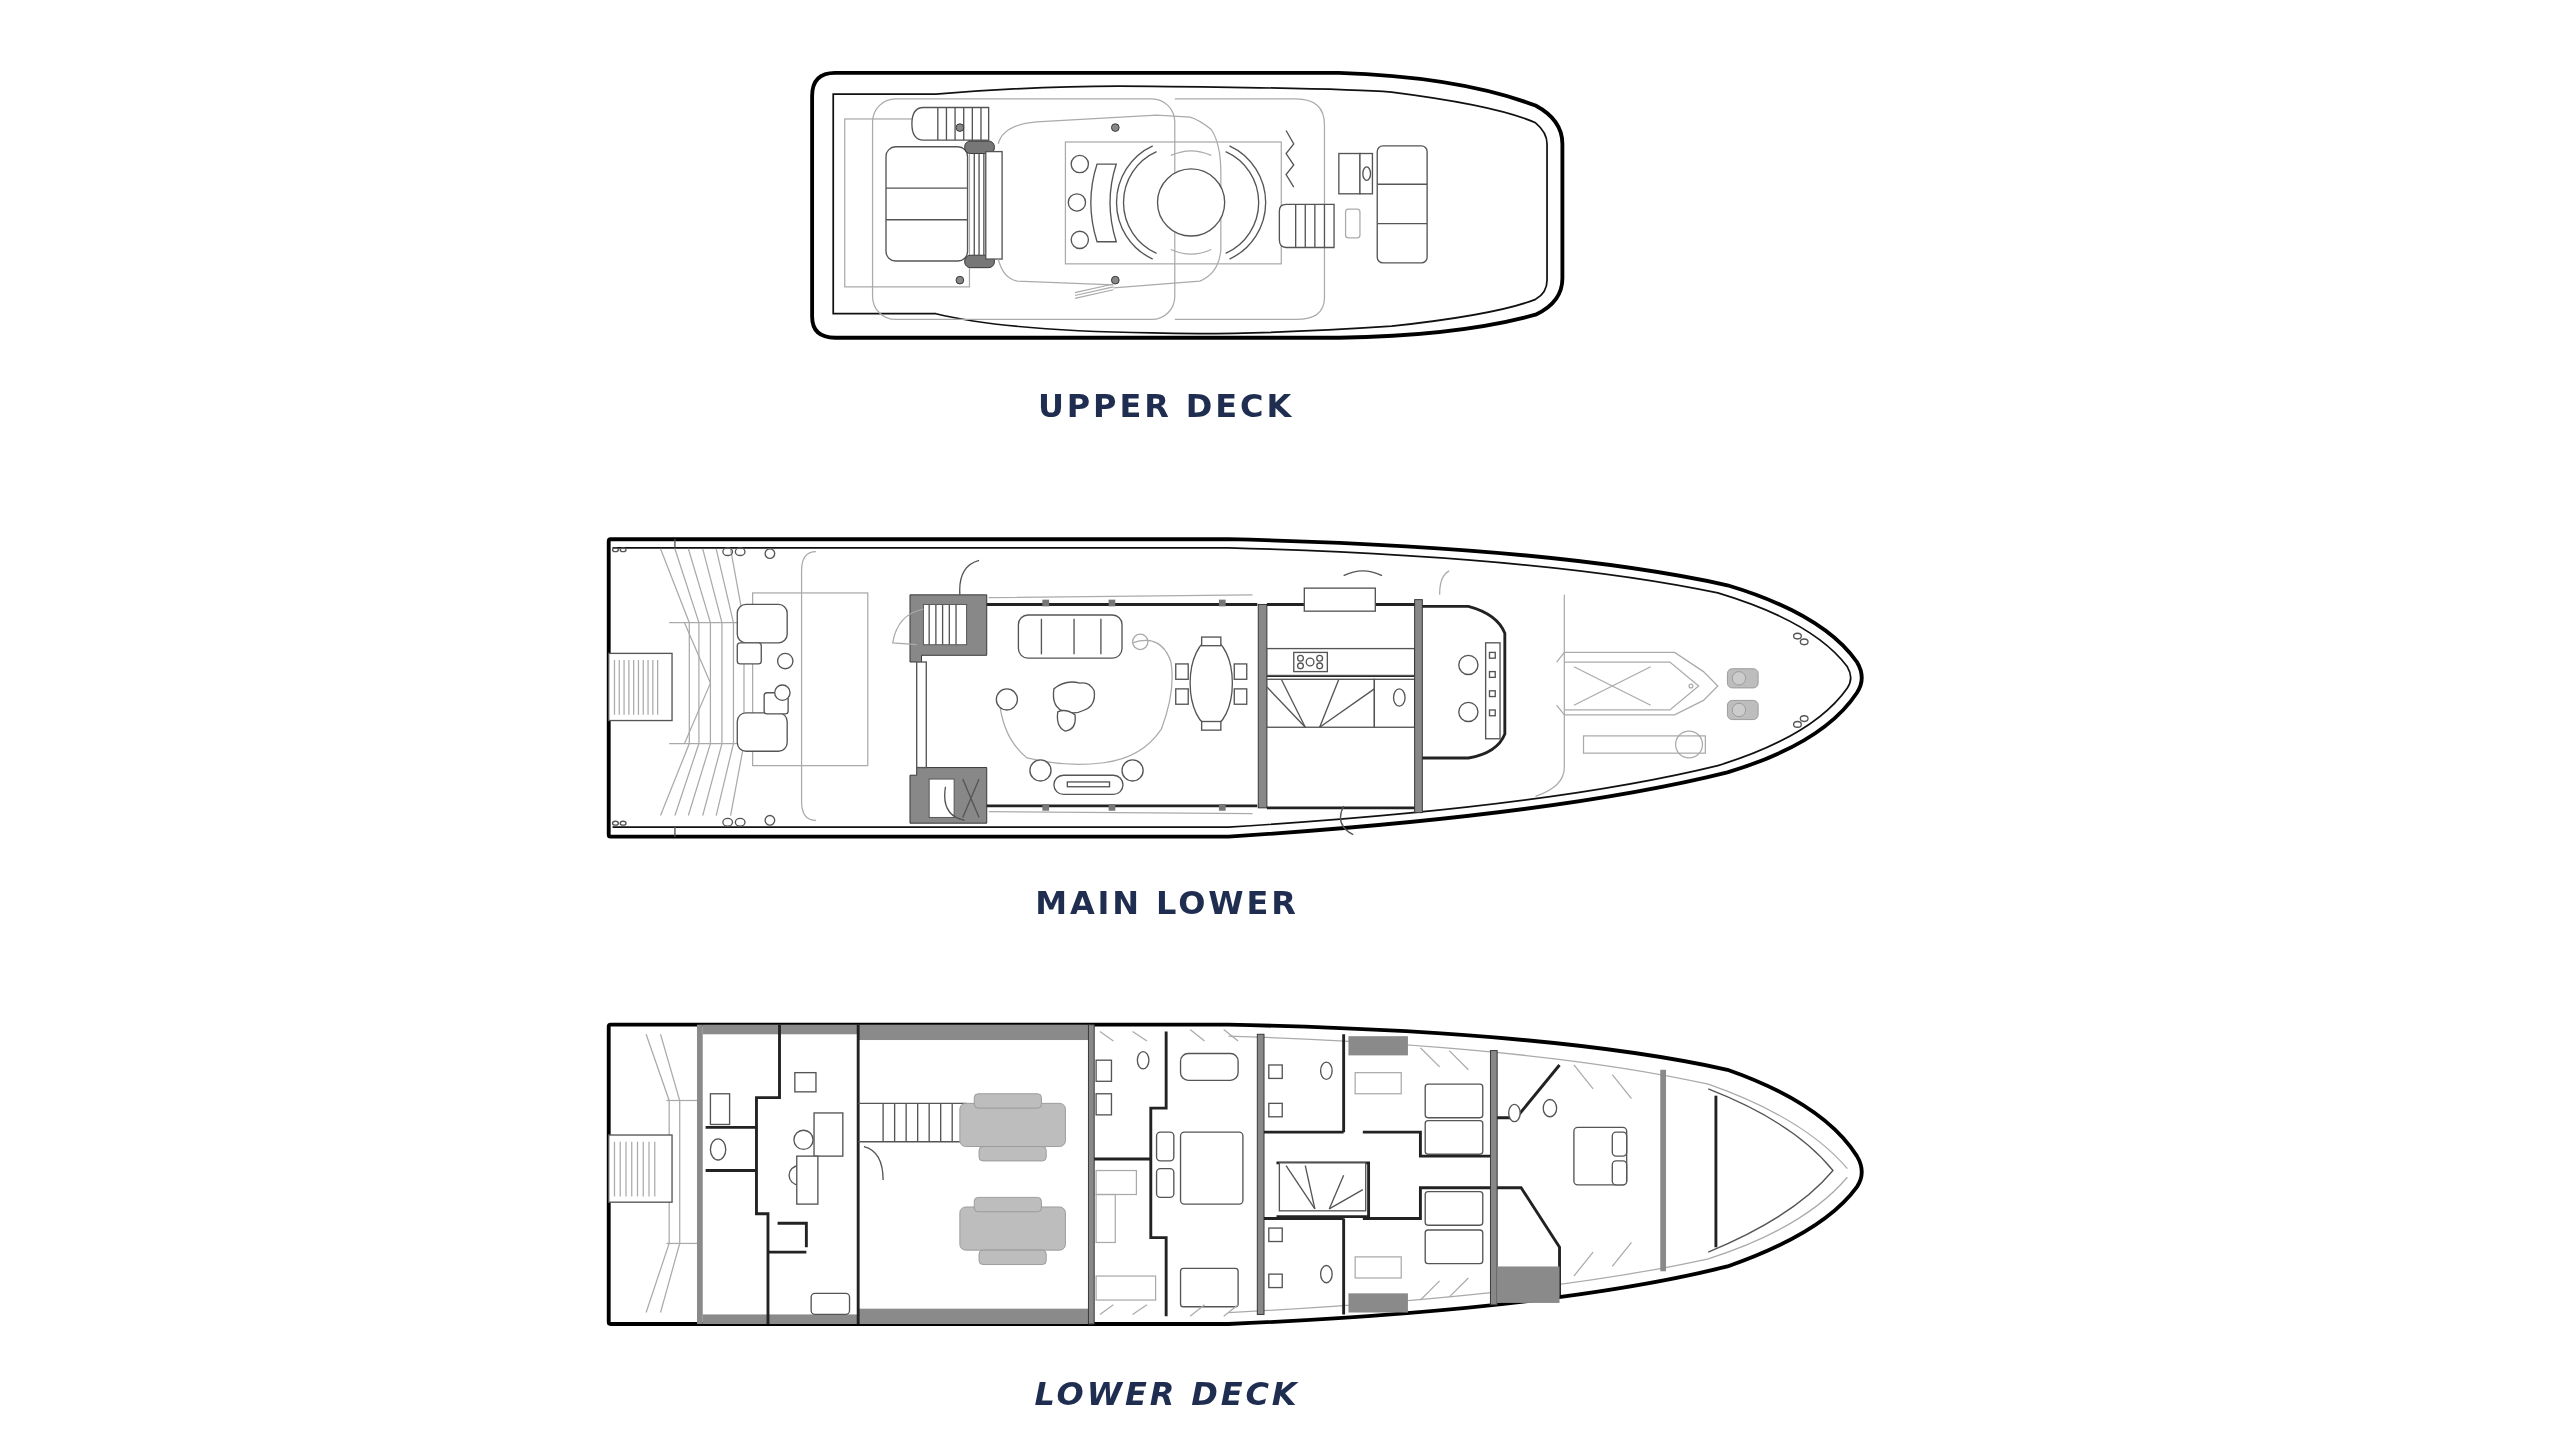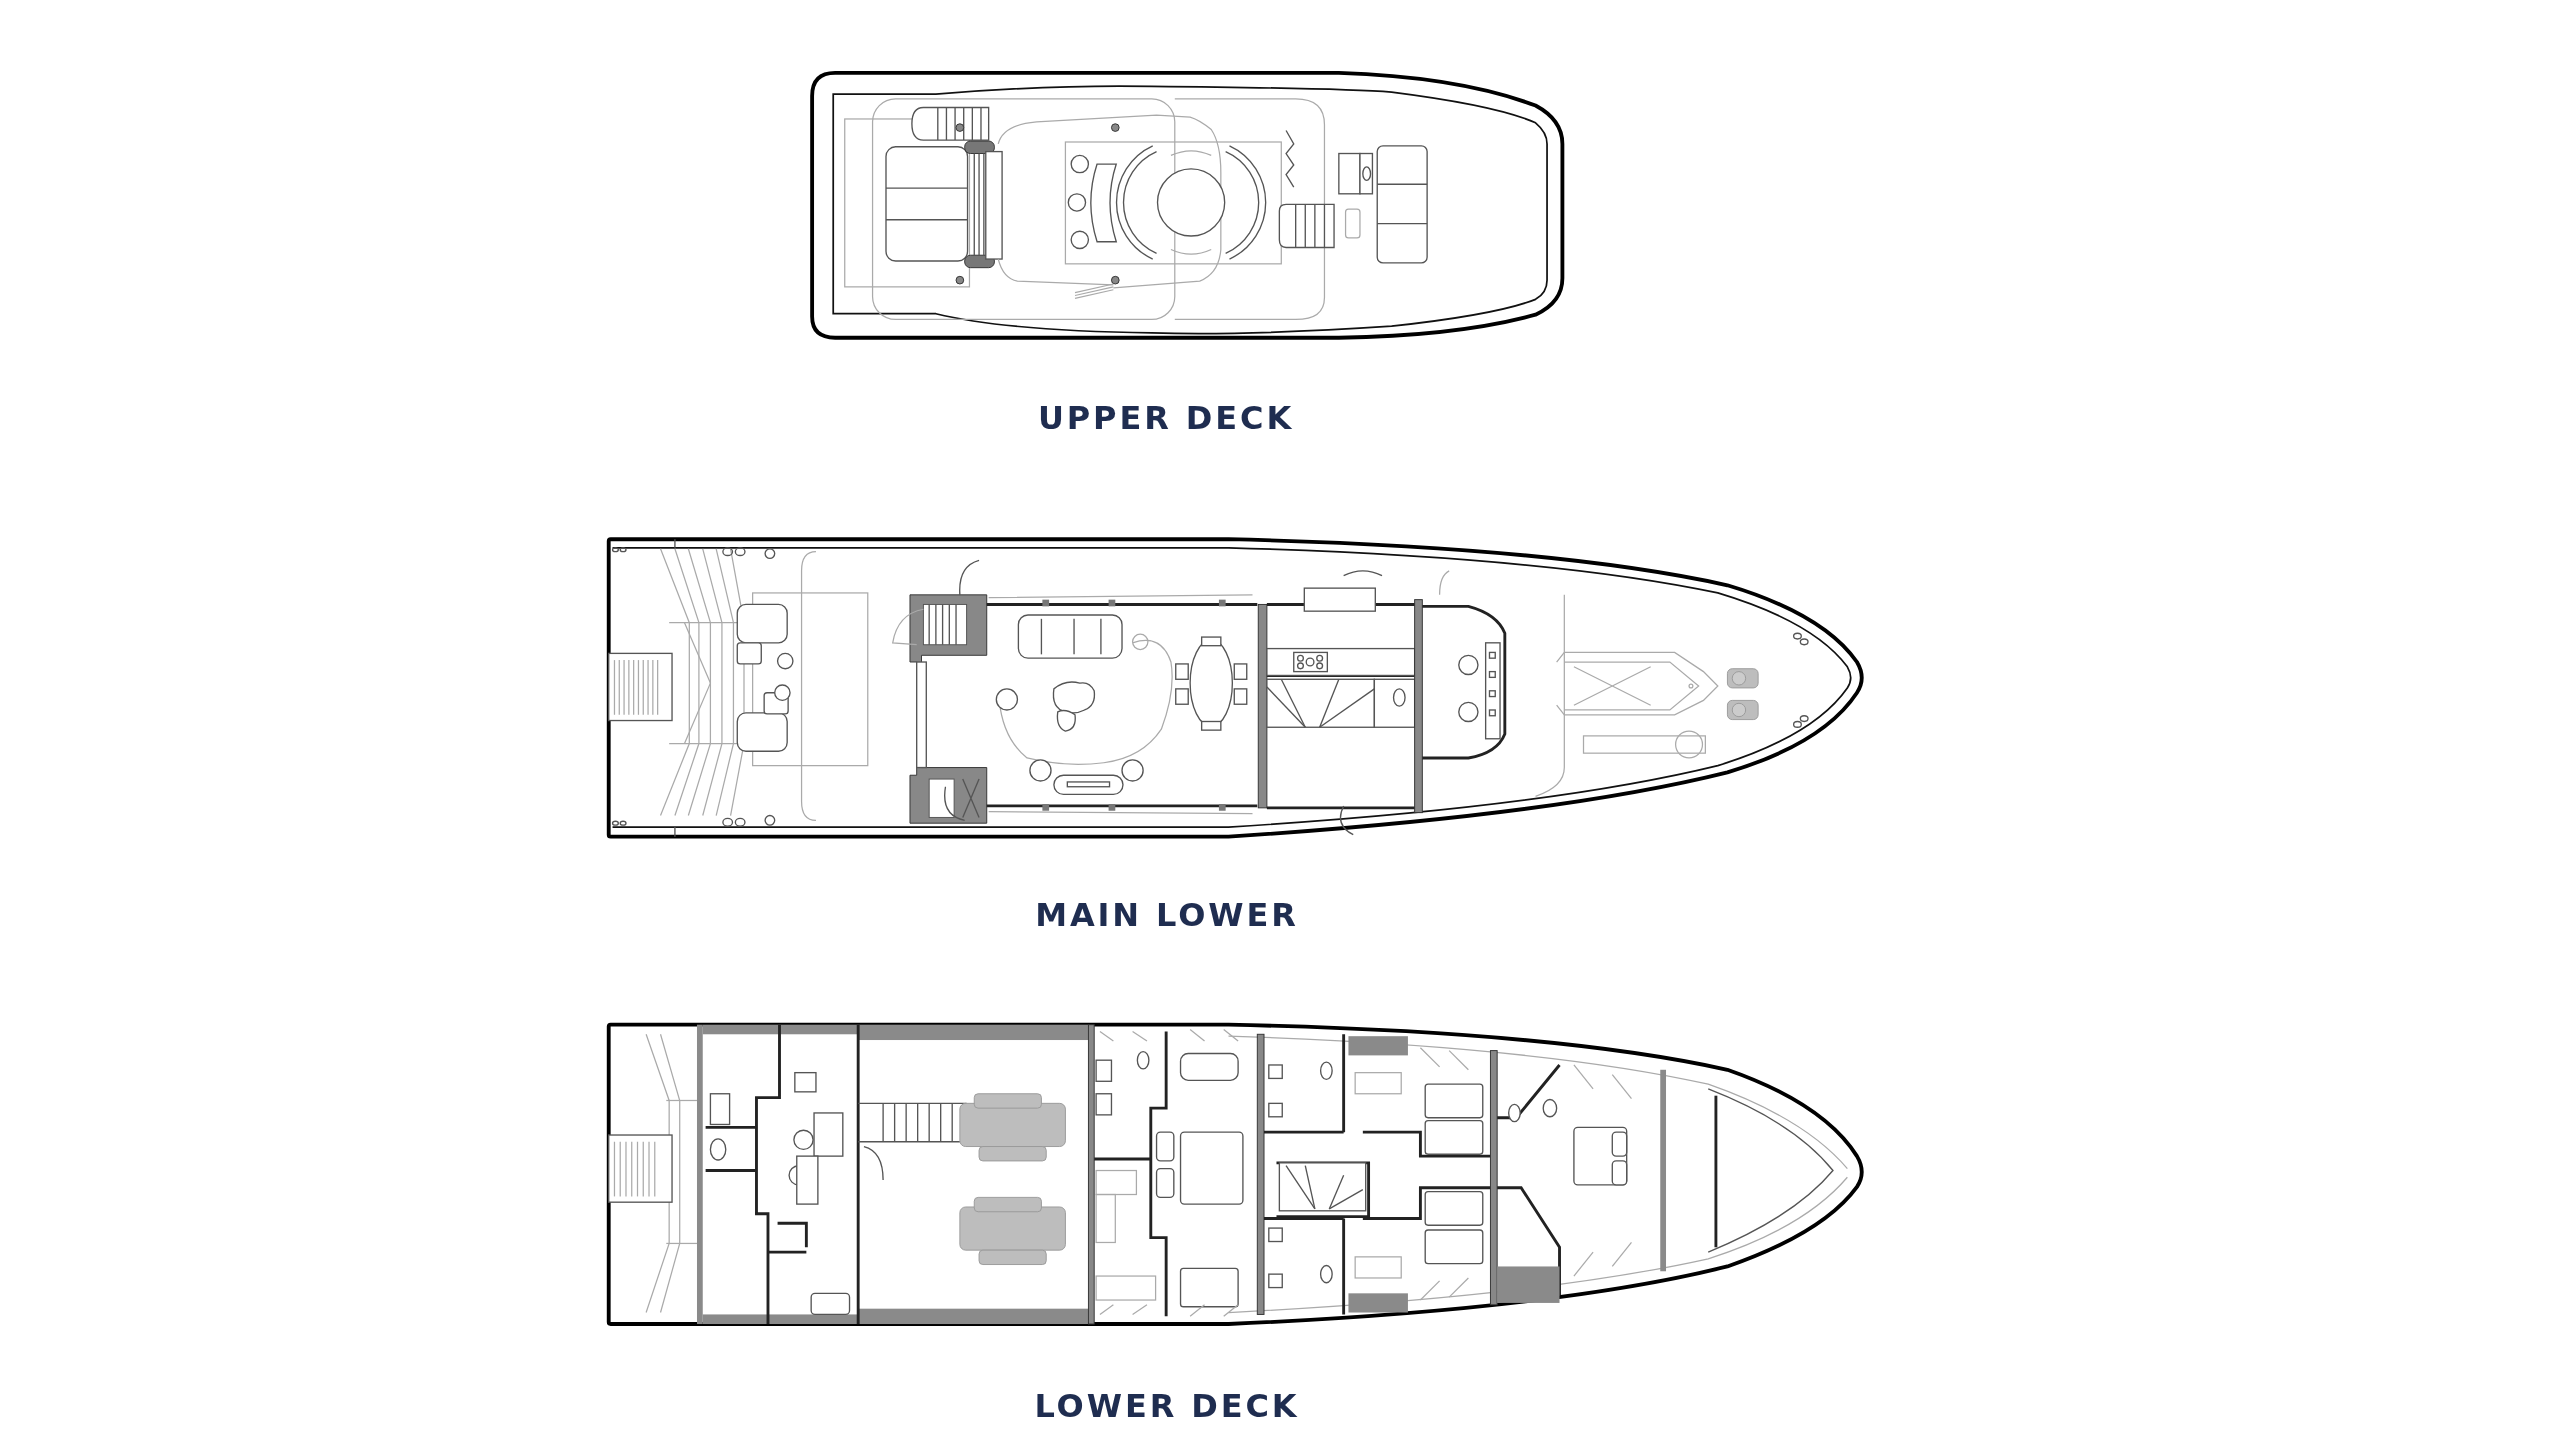--- a/index.html
+++ b/index.html
@@ -8,25 +8,24 @@
     .deck-label {
       position: absolute;
       color: #1f2d50;
       font-family: "DejaVu Sans", sans-serif;
       font-weight: bold;
       font-size: 32px;
       letter-spacing: 2.9px;
       white-space: nowrap;
       transform: translateX(-50%);
       text-align: center;
-      margin-top: 12px;
     }
     #label-upper { left: 1166px; top: 387px; }
     #label-main  { left: 1167px; top: 884px; }
-    #label-lower { left: 1167px; top: 1375px; }
+    #label-lower { left: 1167px; top: 1375px; font-style: italic; }
     svg { position: absolute; left: 0; top: 0; }
     .hull { fill: #ffffff; stroke: #000; stroke-width: 4; }
     .hull-in { fill: none; stroke: #111; stroke-width: 1.8; }
     .ln { fill: none; stroke: #555; stroke-width: 1.4; }
     .lt { fill: none; stroke: #aaa; stroke-width: 1.3; }
     .wall { fill: #888; stroke: #333; stroke-width: 1; }
     .wallk { fill: none; stroke: #222; stroke-width: 3; }
     .fur { fill: #fff; stroke: #555; stroke-width: 1.4; }
     .eng { fill: #bdbdbd; stroke: #9a9a9a; stroke-width: 1; }
     .grey { fill: #8a8a8a; stroke: none; }

